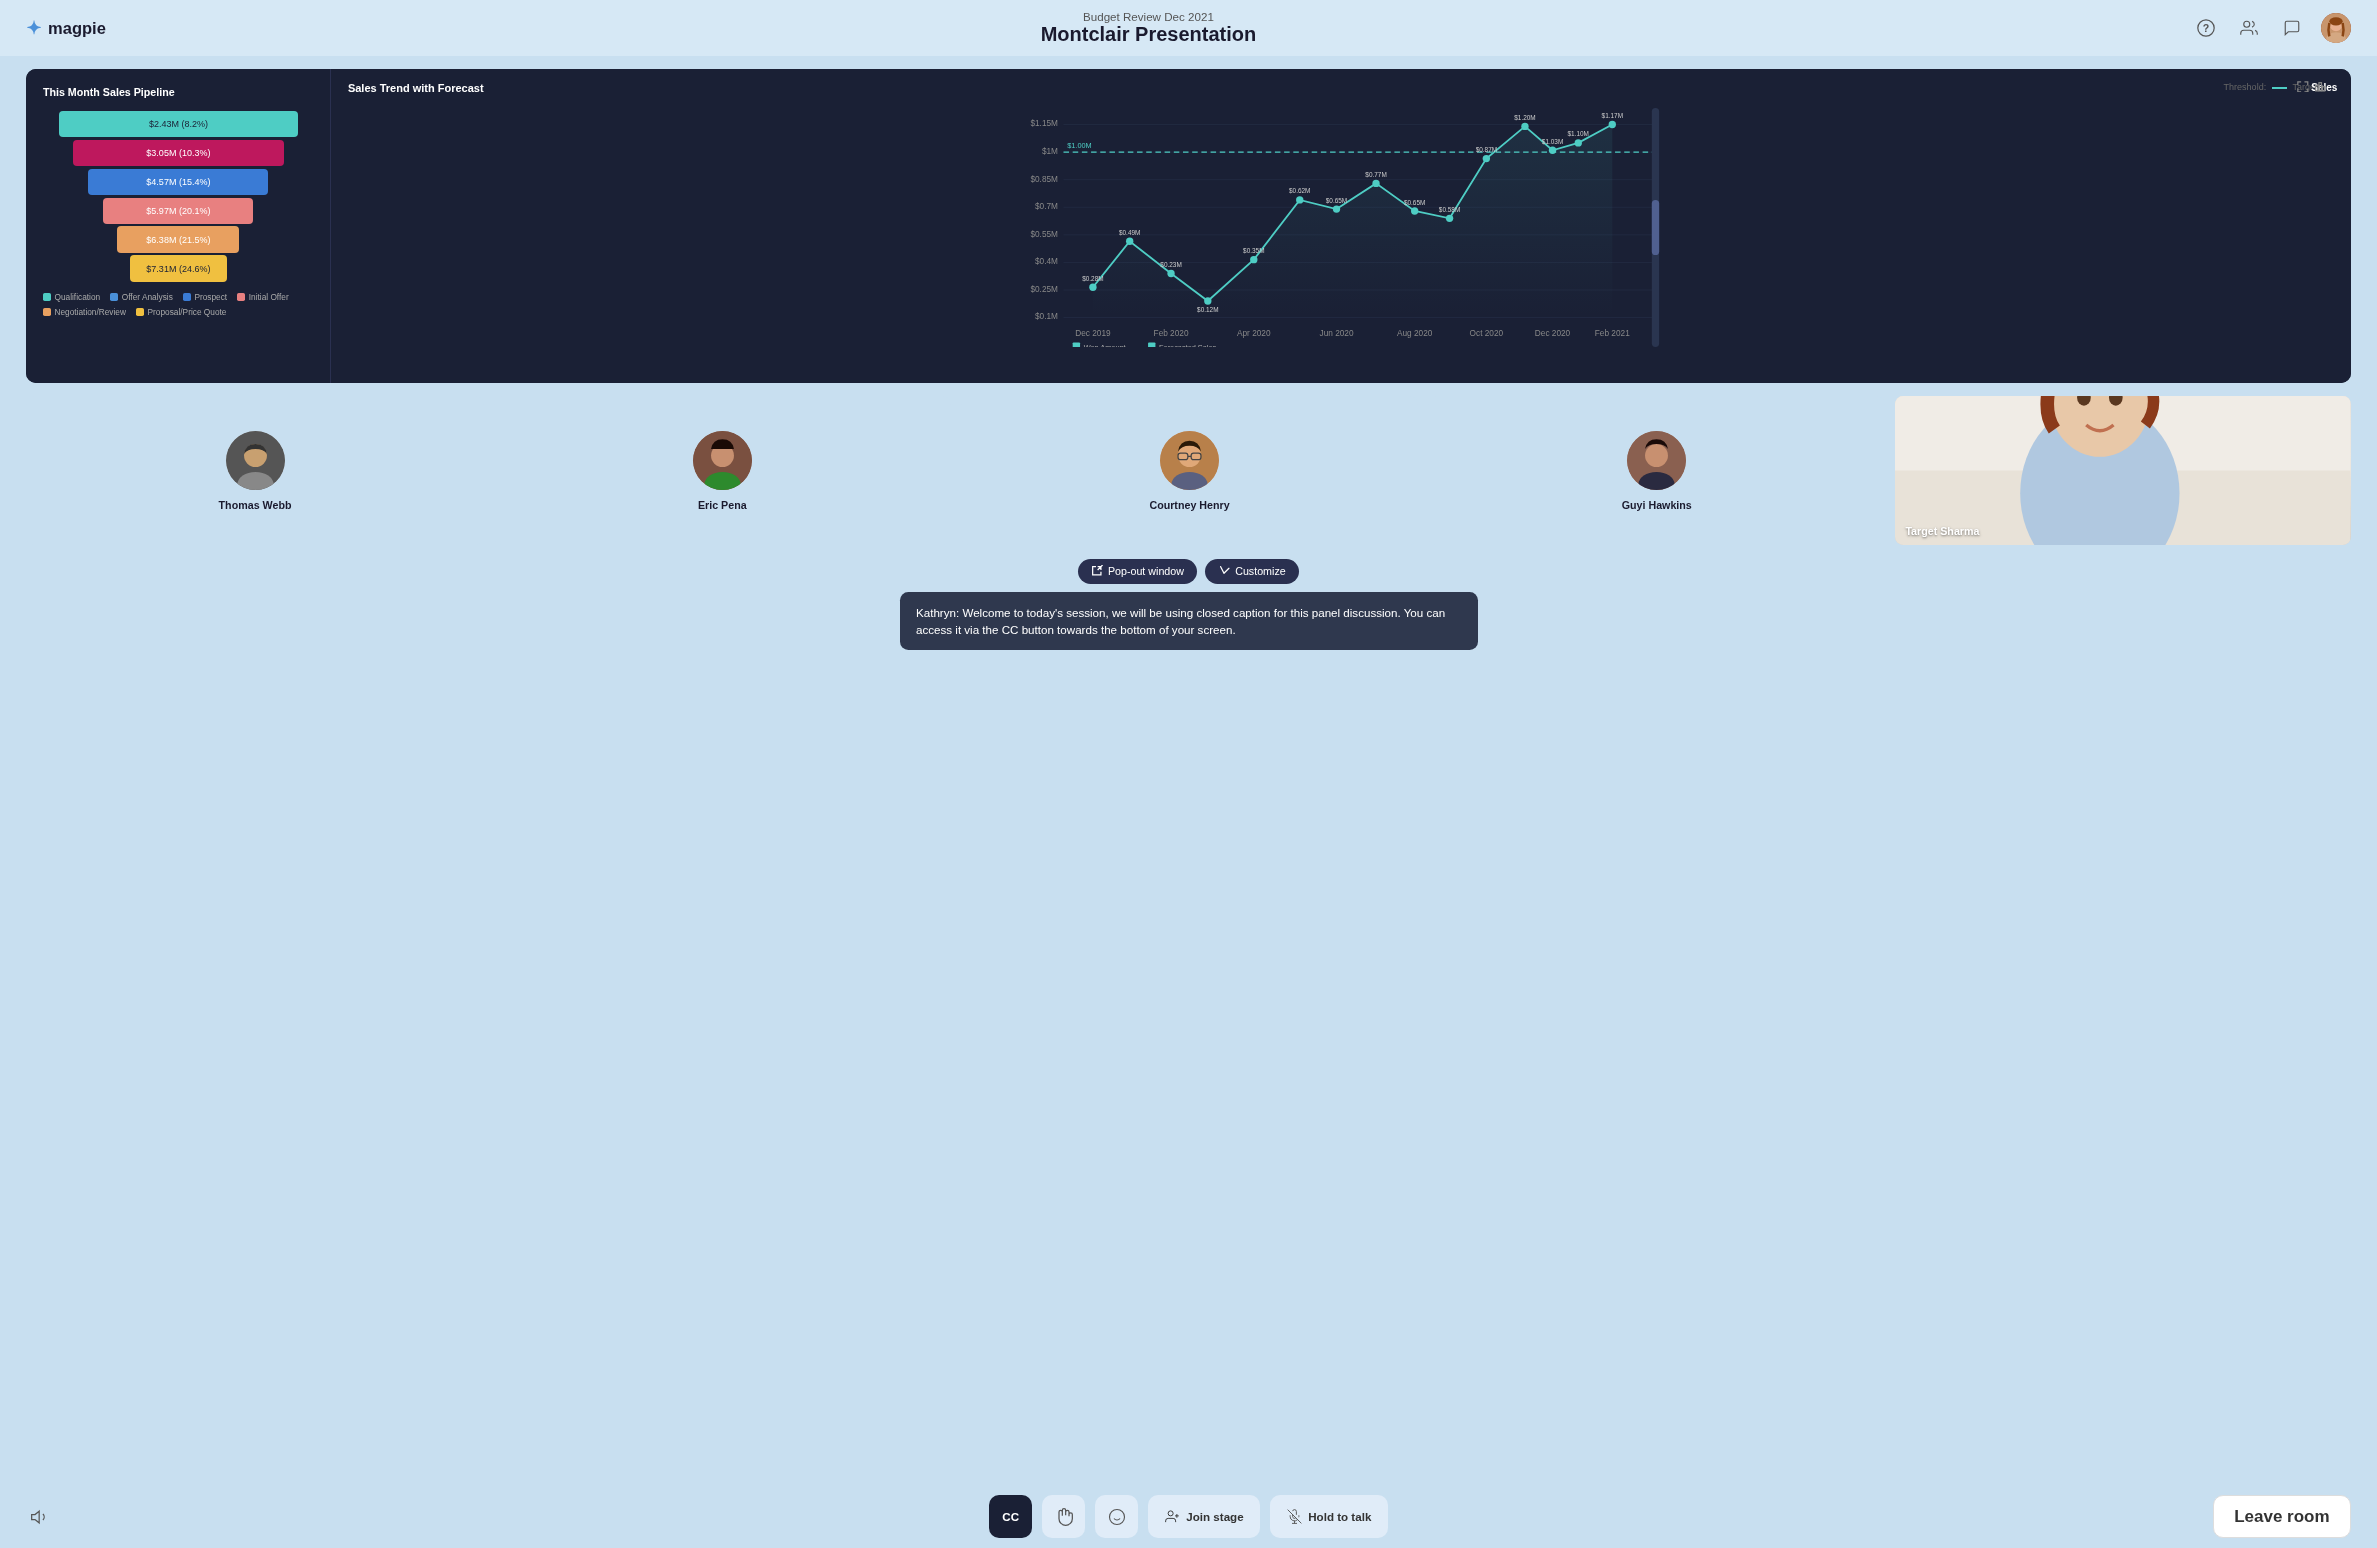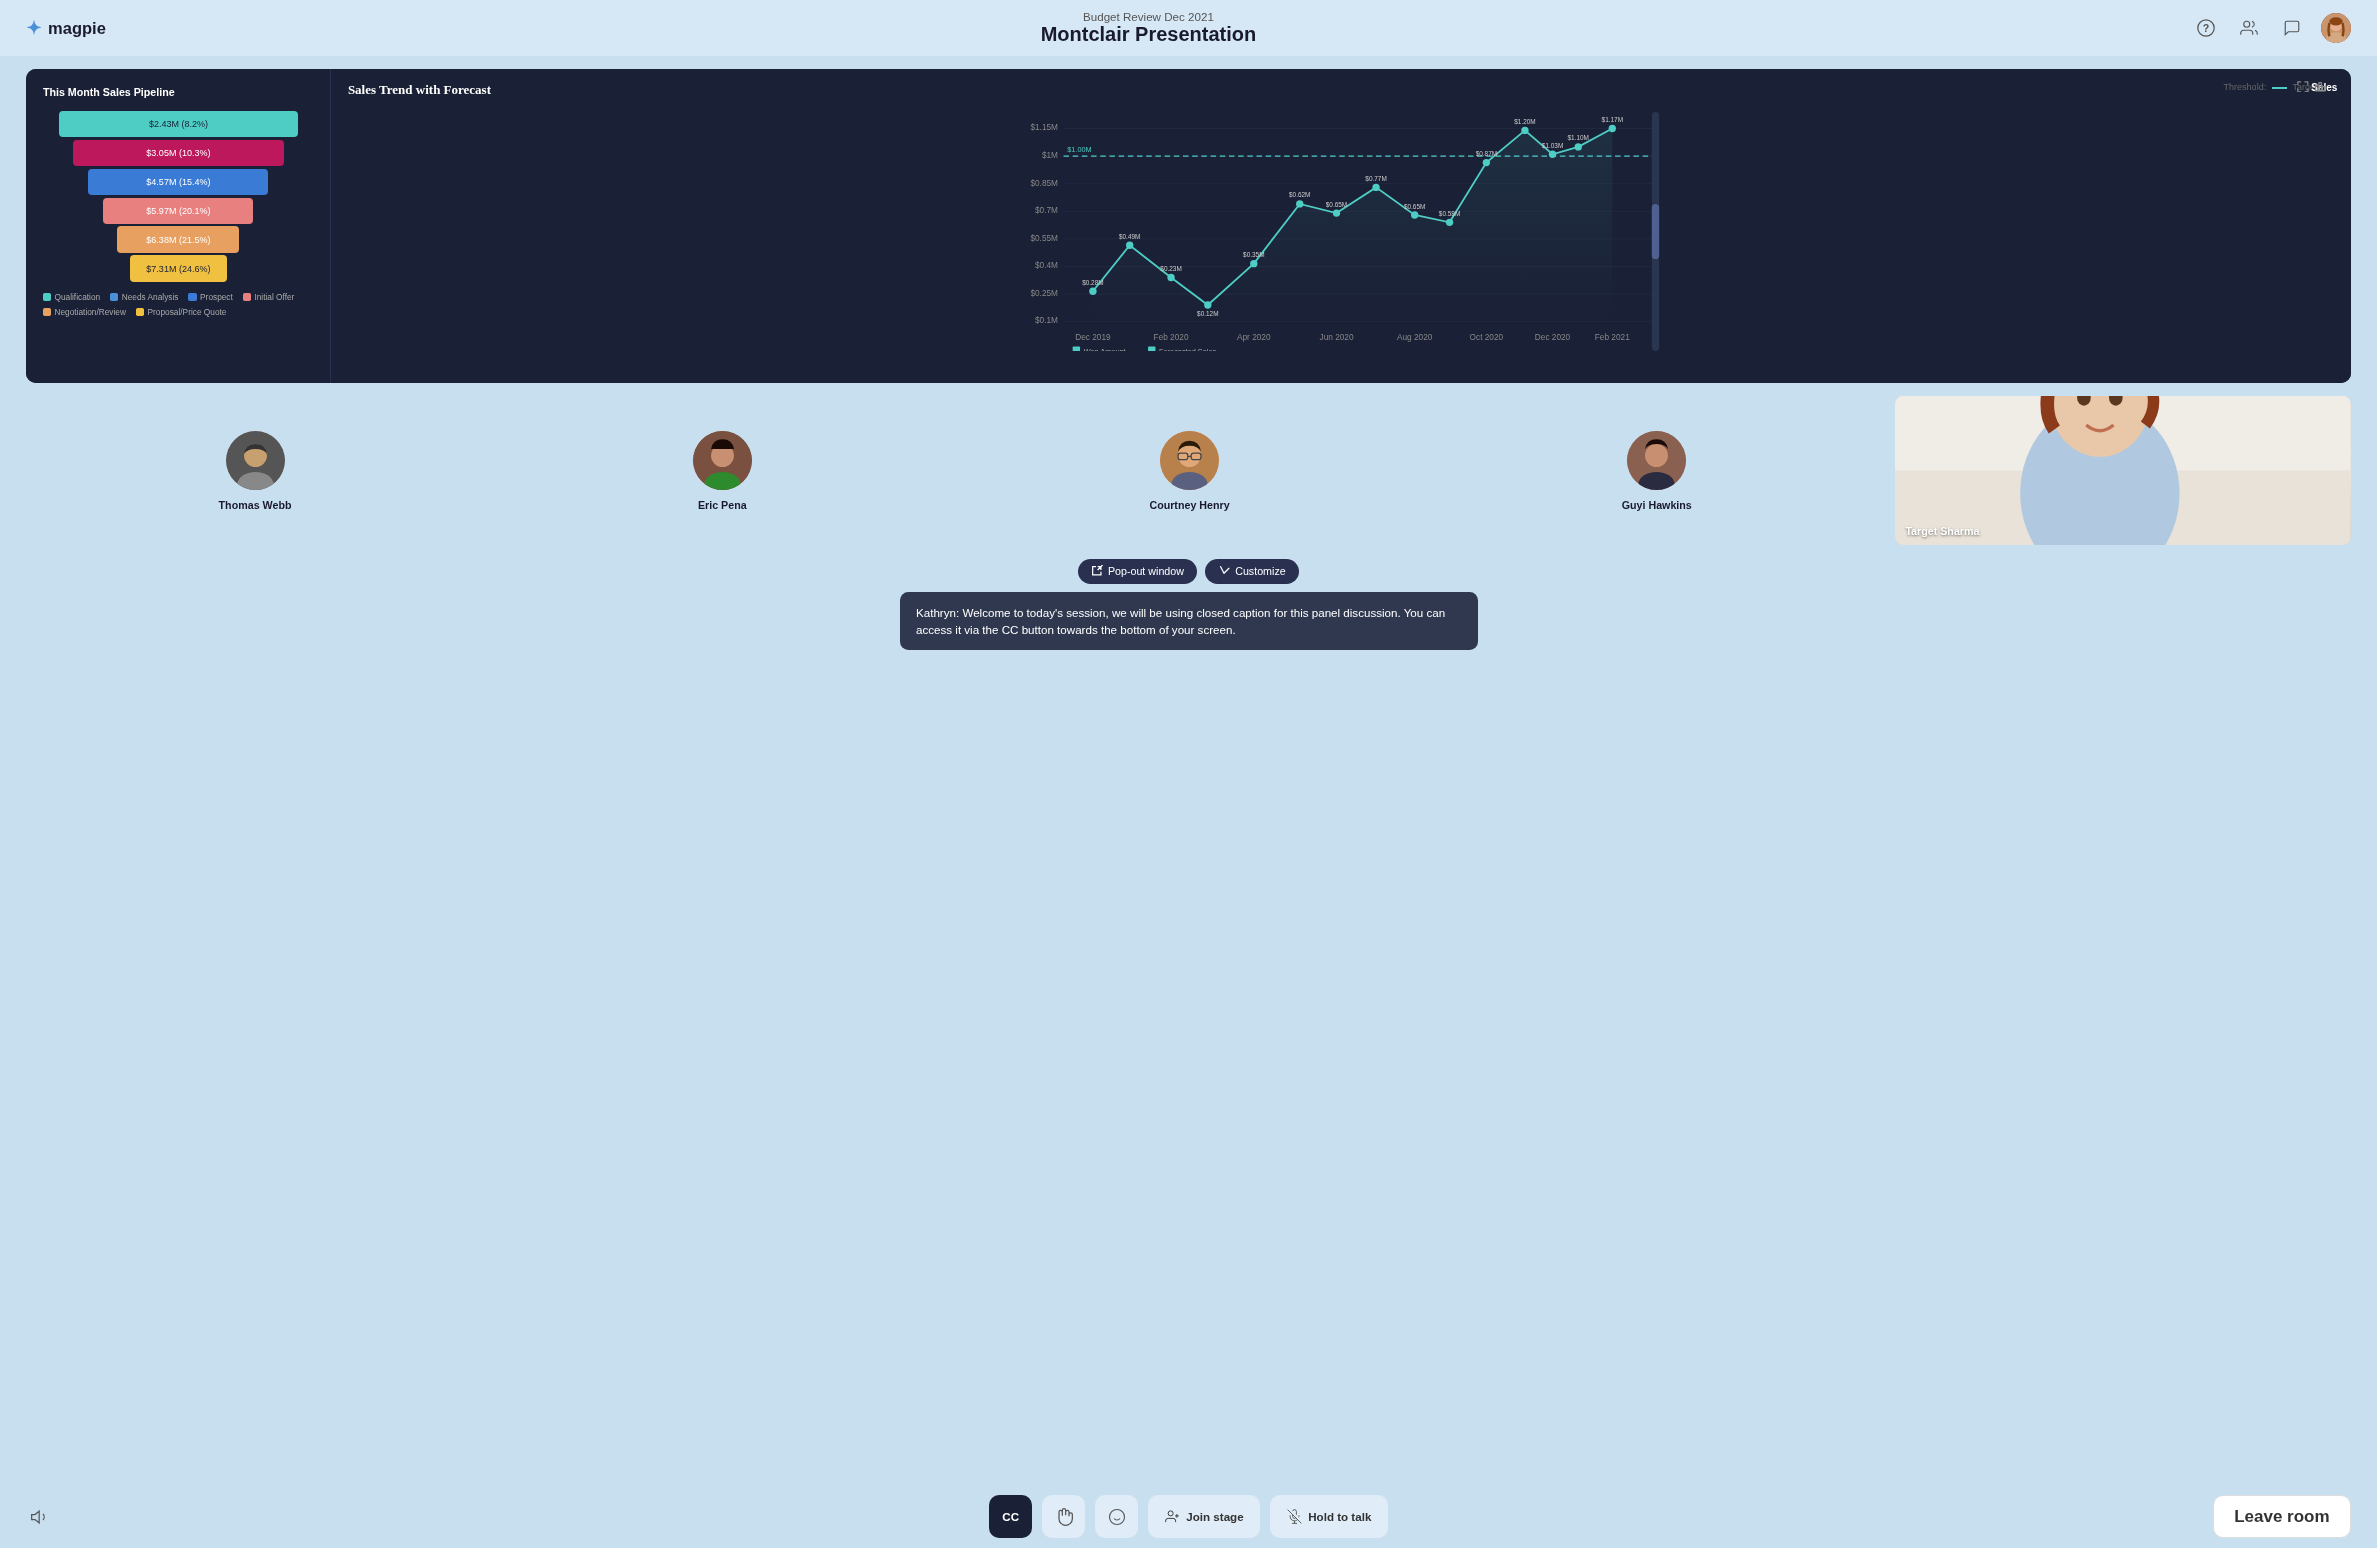--- a/index.html
+++ b/index.html
@@ -147,23 +147,22 @@
       overflow: hidden;
     }
     .chart-header {
       display: flex;
       justify-content: space-between;
       align-items: flex-start;
       margin-bottom: 6.6px;
     }
     .chart-title {
       color: #fff;
-      font-size: 13px;
+      font-size: 11px;
       font-weight: 600;
-      font-family: Liberation Serif, serif;
     }
     .chart-icon-btn {
       background: none;
       border: none;
       color: #888;
       cursor: pointer;
       font-size: 11.6px;
     }
 
     
@@ -396,21 +395,21 @@
           <span>$7.31M (24.6%)</span>
         </div>
       </div>
       <div class="funnel-legend">
         <div class="legend-item">
           <div class="legend-dot" style="background:#4ecdc4;"></div>
           <span>Qualification</span>
         </div>
         <div class="legend-item">
           <div class="legend-dot" style="background:#4a90d9;"></div>
-          <span>Needs Analysis</span>
+          <span>Offer Analysis</span>
         </div>
         <div class="legend-item">
           <div class="legend-dot" style="background:#3a7bd5;"></div>
           <span>Prospect</span>
         </div>
         <div class="legend-item">
           <div class="legend-dot" style="background:#e88080;"></div>
           <span>Initial Offer</span>
         </div>
         <div class="legend-item">

